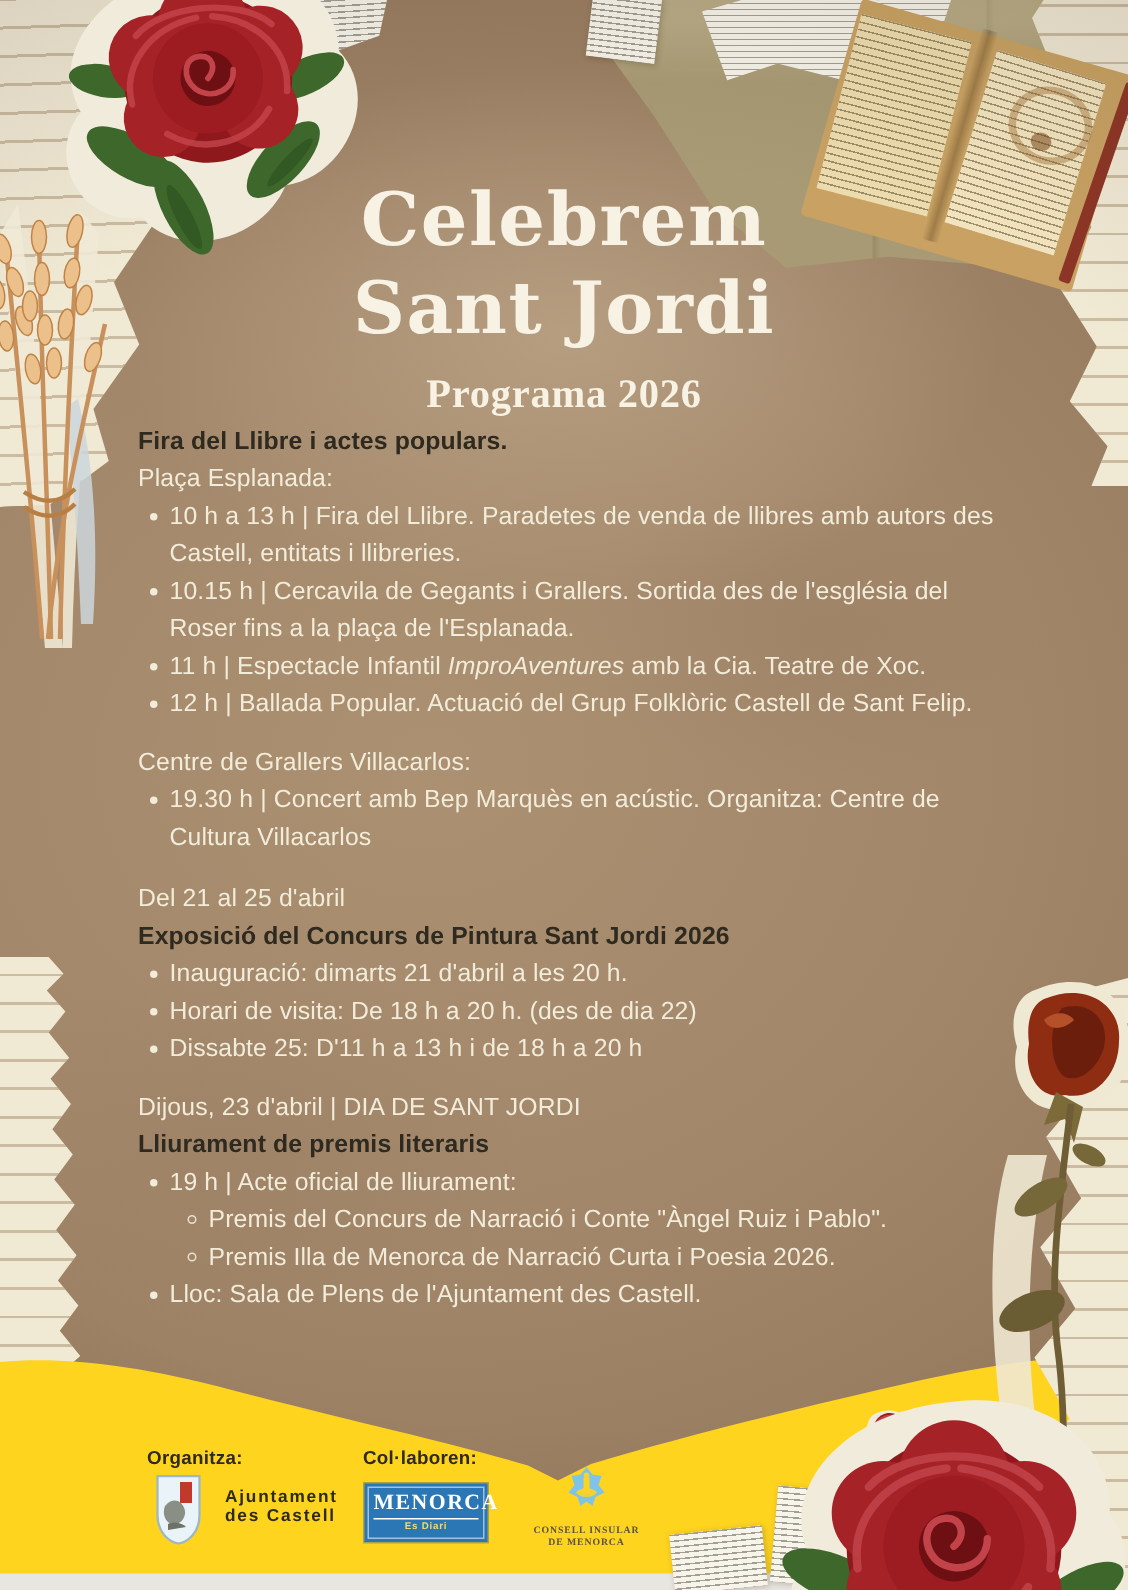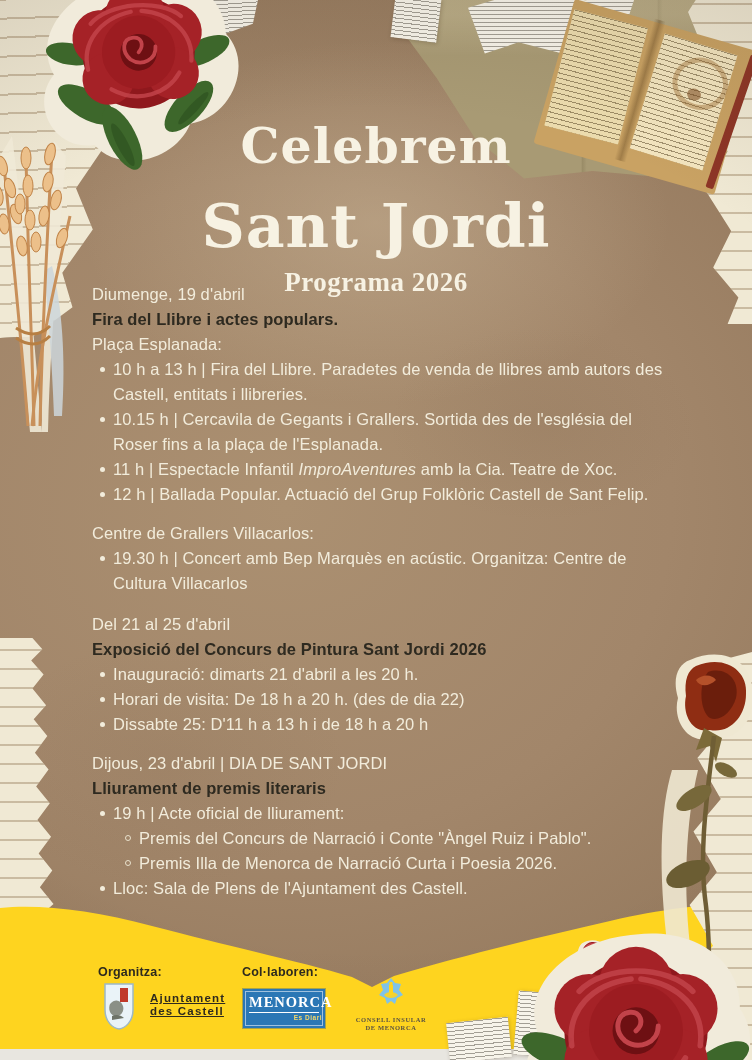--- a/index.html
+++ b/index.html
@@ -62,21 +62,21 @@
   .book .pageL{left:0;background-color:#ecdcae;border-radius:4px 0 0 4px;transform:rotate(-1.5deg);}
   .book .pageR{left:91px;background-color:#f3e5bf;border-radius:0 4px 4px 0;transform:rotate(1deg);}
   .book .spine{position:absolute;left:86px;top:2px;width:12px;height:146px;
     background:linear-gradient(to right, transparent, rgba(110,80,40,.45), transparent);}
   .book .ring{position:absolute;left:120px;top:26px;width:46px;height:42px;border:5px solid rgba(150,100,40,.40);border-radius:50%;}
   .book .stain{position:absolute;left:138px;top:58px;width:14px;height:12px;background:rgba(120,70,25,.55);border-radius:50%;}
 
   
   .titleblock{left:0;top:118px;width:752px;text-align:center;z-index:6;color:#f7f2e3;}
   .t1{font-family:"DejaVu Serif","Liberation Serif",serif;font-size:49px;line-height:56px;font-weight:600;letter-spacing:1px;}
-  .t2{font-family:"DejaVu Serif","Liberation Serif",serif;font-size:60px;line-height:64px;font-weight:700;letter-spacing:1px;margin-top:20px;}
+  .t2{font-family:"DejaVu Serif","Liberation Serif",serif;font-size:48px;line-height:64px;font-weight:700;letter-spacing:1px;}
   .t3{font-size:27px;line-height:30px;font-weight:bold;margin-top:9px;letter-spacing:.5px;font-family:Liberation Serif, serif;}
 
   
   .content{left:92px;top:282px;width:580px;z-index:8;font-size:16.5px;line-height:25px;color:#f2ecdb;letter-spacing:.1px;}
   .content .date{color:#f2ecdb;}
   .content .heading{color:#2e2a20;font-weight:bold;}
   .content ul{margin:0;padding:0;list-style:none;}
   .content li{position:relative;padding-left:21px;}
   .content li::before{content:"";position:absolute;left:8px;top:10px;width:5px;height:5px;border-radius:50%;background:#f2ecdb;}
   .content li.sub{padding-left:47px;}
@@ -86,23 +86,23 @@
   .sec3{margin-top:14px;}
   em{font-style:italic;}
 
   
   .band{left:0;top:890px;width:752px;height:170px;z-index:10;}
   .bottom-strip{left:0;top:1049px;width:752px;height:11px;background:#e8e6e0;z-index:11;}
 
   
   .footer-label{position:absolute;font-size:12.5px;font-weight:bold;color:#2e2a1e;z-index:30;letter-spacing:.2px;}
   .crest{left:103px;top:982px;width:32px;height:48px;z-index:30;}
-  .aj-name{left:150px;top:992px;z-index:30;font-size:11.5px;line-height:13px;font-weight:bold;color:#2e2a1e;letter-spacing:1.2px;text-decoration:underline;}
+  .aj-name{left:150px;top:992px;z-index:30;font-size:11.5px;line-height:13px;font-weight:bold;color:#2e2a1e;letter-spacing:1.2px;}
   .menorca-logo{left:243px;top:989px;width:82px;height:39px;z-index:30;background:#2b77b5;box-sizing:border-box;padding:2px;box-shadow:0 0 0 1px rgba(40,90,140,.4);}
-  .menorca-inner{width:100%;height:100%;border:1px solid rgba(255,255,255,.55);box-sizing:border-box;text-align:right;}
+  .menorca-inner{width:100%;height:100%;border:1px solid rgba(255,255,255,.55);box-sizing:border-box;text-align:center;}
   .menorca-word{font-family:"Liberation Serif",serif;font-weight:bold;font-size:14.5px;line-height:20px;color:#fff;letter-spacing:1px;border-bottom:1px solid #fff;margin:0 3px;}
   .menorca-sub{font-size:6.5px;line-height:10px;color:#f5d969;font-weight:bold;letter-spacing:.5px;}
   .consell{left:352px;top:977px;width:78px;z-index:30;text-align:center;}
   .consell-text{font-family:"Liberation Serif",serif;font-size:6.5px;line-height:7.5px;color:#5a5342;font-weight:bold;letter-spacing:.6px;margin-top:3px;}
 
   
   .rose-tl{left:34px;top:-28px;width:216px;height:238px;z-index:7;transform:rotate(-5deg);}
   .rose-br{left:512px;top:932px;width:248px;height:210px;z-index:31;}
   .bud{left:566px;top:938px;width:56px;height:70px;z-index:31;transform:rotate(-8deg);}
   .wheat{left:-18px;top:96px;width:118px;height:338px;z-index:6;}
@@ -201,21 +201,20 @@
   </div>
 
   <div class="abs titleblock">
     <div class="t1">Celebrem</div>
     <div class="t2">Sant Jordi</div>
     <div class="t3">Programa 2026</div>
   </div>
 
   <div class="abs content">
     <div class="sec1">
-      <div class="date">Diumenge, 19 d'abril</div>
       <div class="heading">Fira del Llibre i actes populars.</div>
       <div class="venue">Plaça Esplanada:</div>
       <ul>
         <li><span>10 h a 13 h | Fira del Llibre. Paradetes de venda de llibres amb autors des Castell, entitats i llibreries.</span></li>
         <li><span>10.15 h | Cercavila de Gegants i Grallers. Sortida des de l'església del Roser fins a la plaça de l'Esplanada.</span></li>
         <li><span>11 h | Espectacle Infantil </span><em>ImproAventures</em><span> amb la Cia. Teatre de Xoc.</span></li>
         <li><span>12 h | Ballada Popular. Actuació del Grup Folklòric Castell de Sant Felip.</span></li>
       </ul>
       <div class="venue gap-top">Centre de Grallers Villacarlos:</div>
       <ul>

